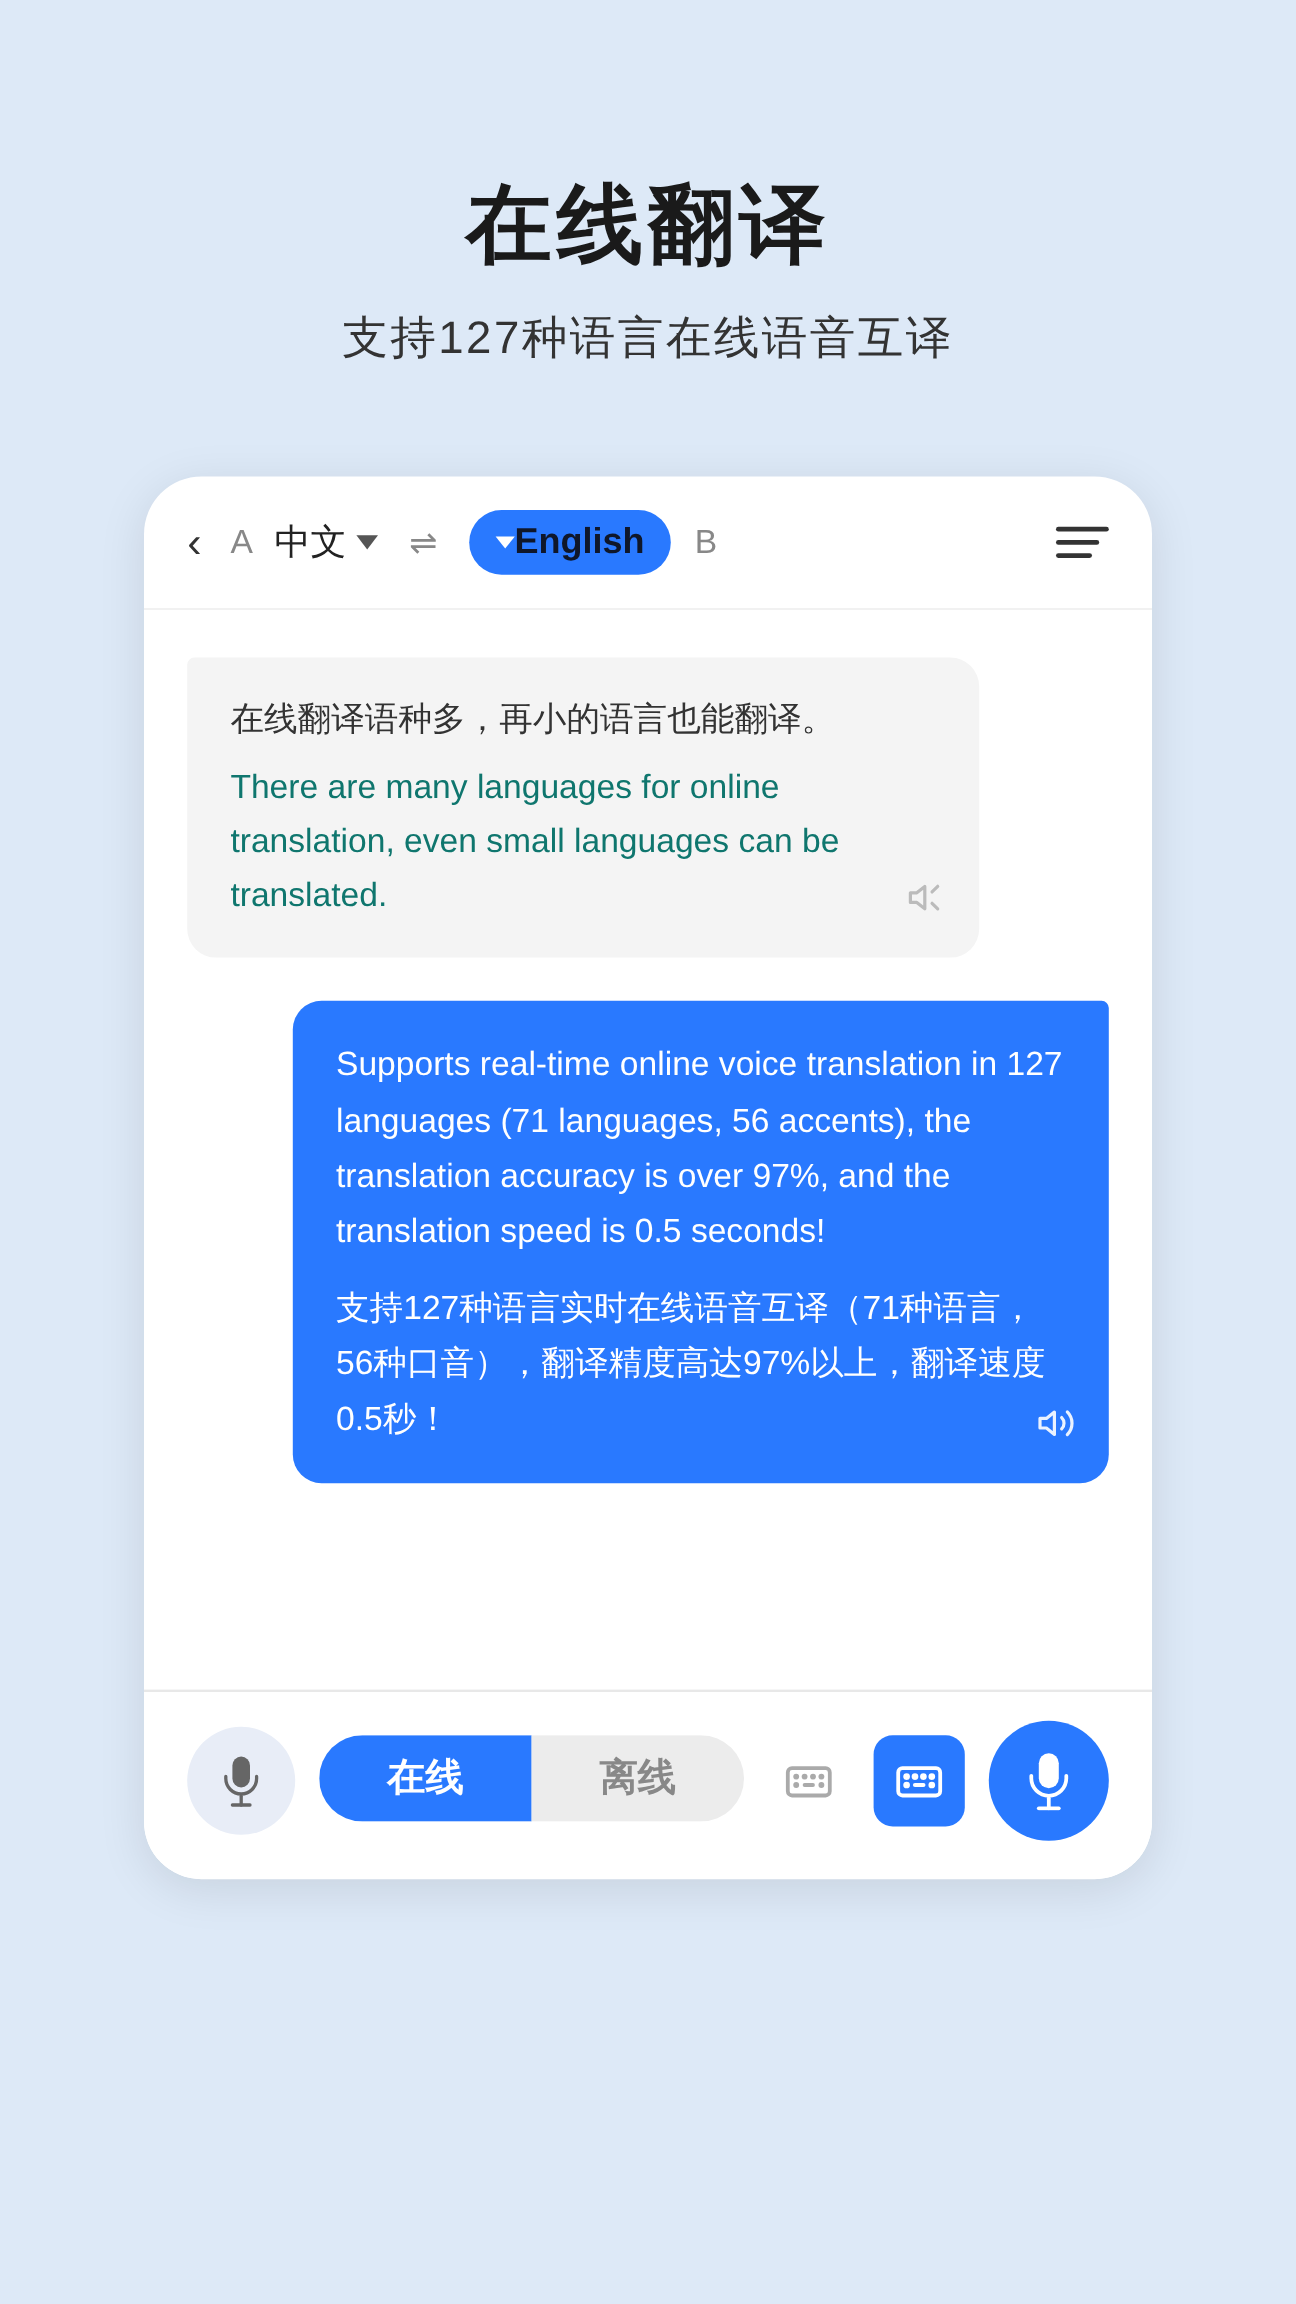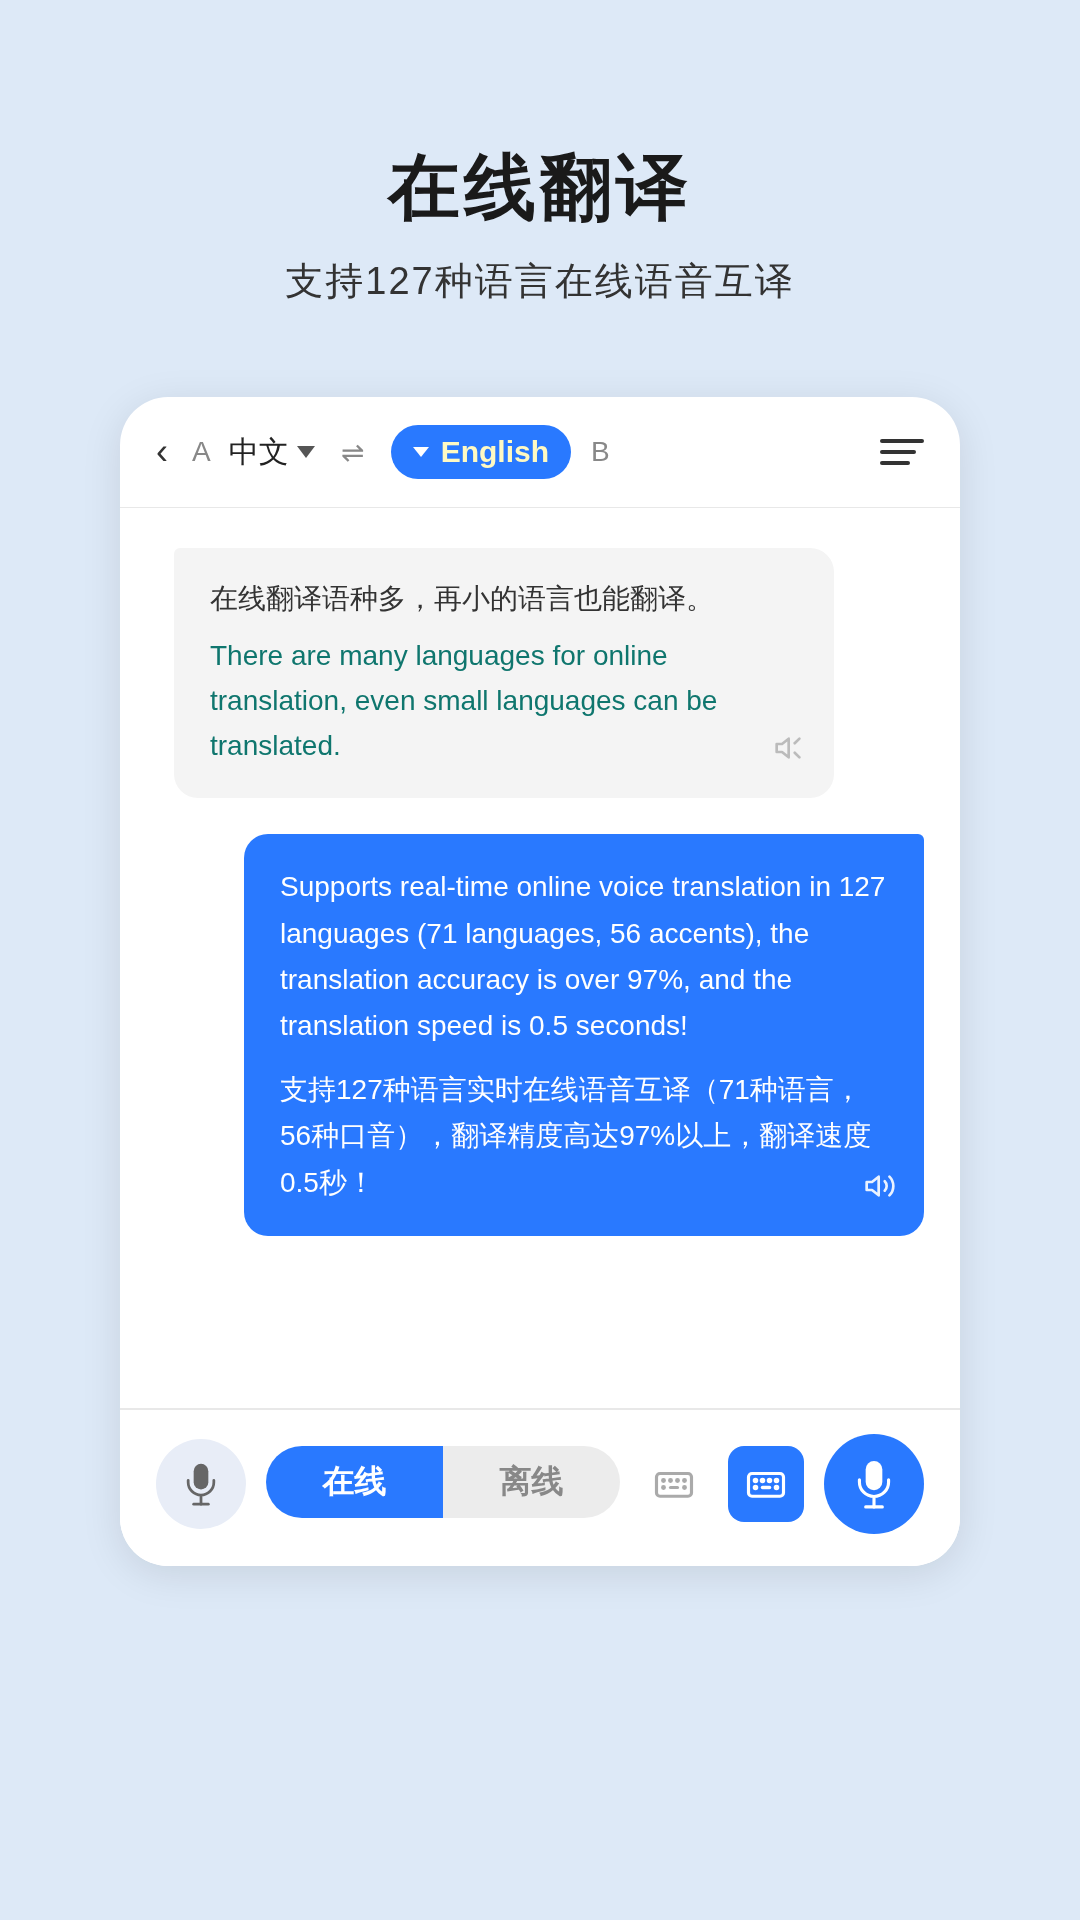--- a/index.html
+++ b/index.html
@@ -98,26 +98,26 @@
       justify-content: center;
       color: #888;
       font-size: 28px;
       cursor: pointer;
     }
 
     .lang-english-btn {
       display: flex;
       align-items: center;
       background: #2979ff;
-      color: #fef9c3;
+      color: #0f172a;
       border-radius: 28px;
       padding: 10px 22px;
       font-size: 30px;
       font-weight: 600;
-      gap: 12px;
+      gap: 0;
       cursor: pointer;
     }
 
     .lang-english-btn .chevron-down-white {
       display: inline-block;
       width: 0;
       height: 0;
       border-left: 8px solid transparent;
       border-right: 8px solid transparent;
       border-top: 10px solid #fff;
@@ -149,21 +149,20 @@
     .menu-icon span:first-child { width: 44px; }
     .menu-icon span:last-child { width: 30px; }
 
     
     .chat-area {
       padding: 40px 36px 30px;
       display: flex;
       flex-direction: column;
       gap: 36px;
       min-height: 900px;
-      margin-left: 18px;
     }
 
     
     .bubble-left {
       background: #f4f4f4;
       border-radius: 6px 24px 24px 24px;
       padding: 30px 36px;
       max-width: 660px;
       align-self: flex-start;
       position: relative;

